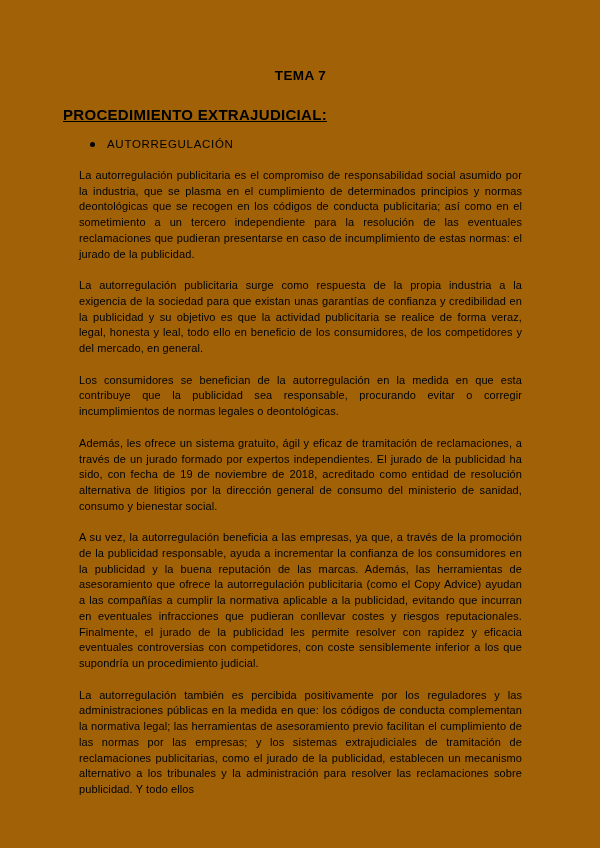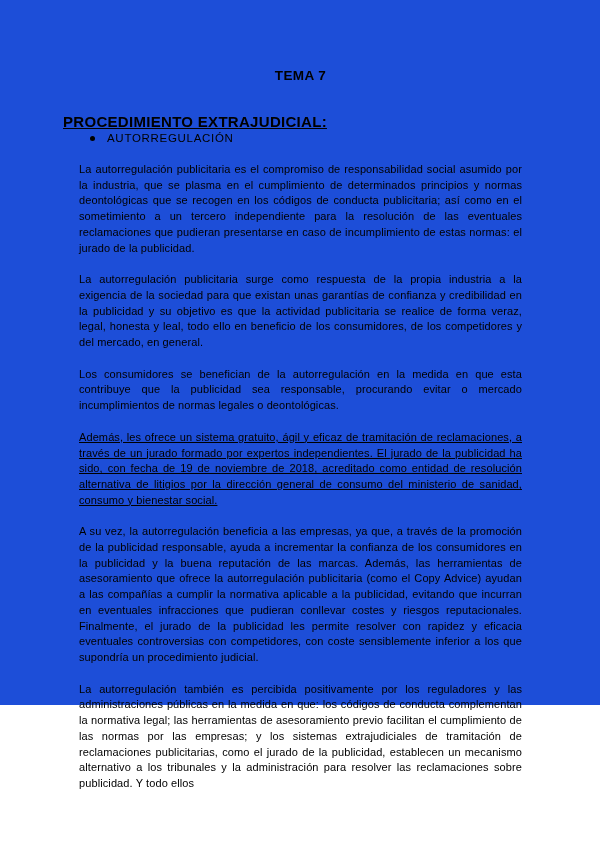--- a/index.html
+++ b/index.html
@@ -11,47 +11,48 @@
   body {
     width: 600px;
     height: 848px;
     overflow: hidden;
     font-family: "Liberation Sans", sans-serif;
     color: #000000;
   }
   .page {
     position: relative;
     width: 600px;
-    height: 705px;
-    background: #1d4ed8;
+    height: 848px;
+    background: #a16207;
   }
   .content {
     position: absolute;
     left: 63px;
     top: 64px;
     width: 475px;
   }
   .doc-title {
     text-align: center;
     font-weight: bold;
     font-size: 13.5px;
     line-height: 24px;
     letter-spacing: 0.4px;
   }
   .section-heading {
-    margin-top: 24px;
+    margin-top: 17px;
     font-weight: bold;
     font-size: 15px;
     letter-spacing: 0.3px;
     line-height: 19px;
   }
   .section-heading .underlined {
     text-decoration: underline;
   }
   .bullet-row {
+    margin-top: 13px;
     display: flex;
     align-items: center;
     padding-left: 27px;
     font-size: 11.5px;
     letter-spacing: 0.7px;
     line-height: 15px;
     text-align: right;
   }
   .bullet-dot {
     flex: 0 0 auto;
@@ -64,21 +65,21 @@
   p.body-par {
     margin: 16px;
     font-size: 11px;
     line-height: 15.7px;
     text-align: justify;
     letter-spacing: 0.1px;
   }
   .mt-first { margin-top: 15px; }
   .mt-xl   { margin-top: 21px; }
   .mt-md   { margin-top: 9px;  }
-  .mt-none { margin-top: 0; text-decoration: underline;    }
+  .mt-none { margin-top: 0;    }
   .mt-lg   { margin-top: 12px; }
 </style>
 </head>
 <body>
 
 <div class="page">
   <div class="content">
 
     <div class="doc-title">
       <div>TEMA 7</div>
@@ -90,21 +91,21 @@
 
     <div class="bullet-row">
       <span class="bullet-dot"></span>
       <span>AUTORREGULACIÓN</span>
     </div>
 
     <p class="body-par mt-first">La autorregulación publicitaria es el compromiso de responsabilidad social asumido por la industria, que se plasma en el cumplimiento de determinados principios y normas deontológicas que se recogen en los códigos de conducta publicitaria; así como en el sometimiento a un tercero independiente para la resolución de las eventuales reclamaciones que pudieran presentarse en caso de incumplimiento de estas normas: el jurado de la publicidad.</p>
 
     <p class="body-par mt-xl">La autorregulación publicitaria surge como respuesta de la propia industria a la exigencia de la sociedad para que existan unas garantías de confianza y credibilidad en la publicidad y su objetivo es que la actividad publicitaria se realice de forma veraz, legal, honesta y leal, todo ello en beneficio de los consumidores, de los competidores y del mercado, en general.</p>
 
-    <p class="body-par mt-md">Los consumidores se benefician de la autorregulación en la medida en que esta contribuye que la publicidad sea responsable, procurando evitar o mercado incumplimientos de normas legales o deontológicas.</p>
+    <p class="body-par mt-md">Los consumidores se benefician de la autorregulación en la medida en que esta contribuye que la publicidad sea responsable, procurando evitar o corregir incumplimientos de normas legales o deontológicas.</p>
 
     <p class="body-par mt-none">Además, les ofrece un sistema gratuito, ágil y eficaz de tramitación de reclamaciones, a través de un jurado formado por expertos independientes. El jurado de la publicidad ha sido, con fecha de 19 de noviembre de 2018, acreditado como entidad de resolución alternativa de litigios por la dirección general de consumo del ministerio de sanidad, consumo y bienestar social.</p>
 
     <p class="body-par mt-lg">A su vez, la autorregulación beneficia a las empresas, ya que, a través de la promoción de la publicidad responsable, ayuda a incrementar la confianza de los consumidores en la publicidad y la buena reputación de las marcas. Además, las herramientas de asesoramiento que ofrece la autorregulación publicitaria (como el Copy Advice) ayudan a las compañías a cumplir la normativa aplicable a la publicidad, evitando que incurran en eventuales infracciones que pudieran conllevar costes y riesgos reputacionales. Finalmente, el jurado de la publicidad les permite resolver con rapidez y eficacia eventuales controversias con competidores, con coste sensiblemente inferior a los que supondría un procedimiento judicial.</p>
 
     <p class="body-par mt-lg">La autorregulación también es percibida positivamente por los reguladores y las administraciones públicas en la medida en que: los códigos de conducta complementan la normativa legal; las herramientas de asesoramiento previo facilitan el cumplimiento de las normas por las empresas; y los sistemas extrajudiciales de tramitación de reclamaciones publicitarias, como el jurado de la publicidad, establecen un mecanismo alternativo a los tribunales y la administración para resolver las reclamaciones sobre publicidad. Y todo ellos</p>
 
   </div>
 </div>
 

